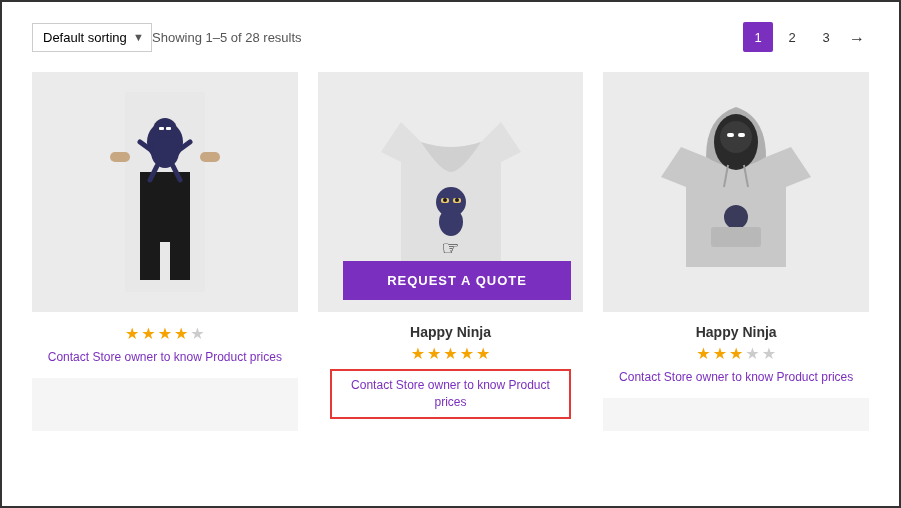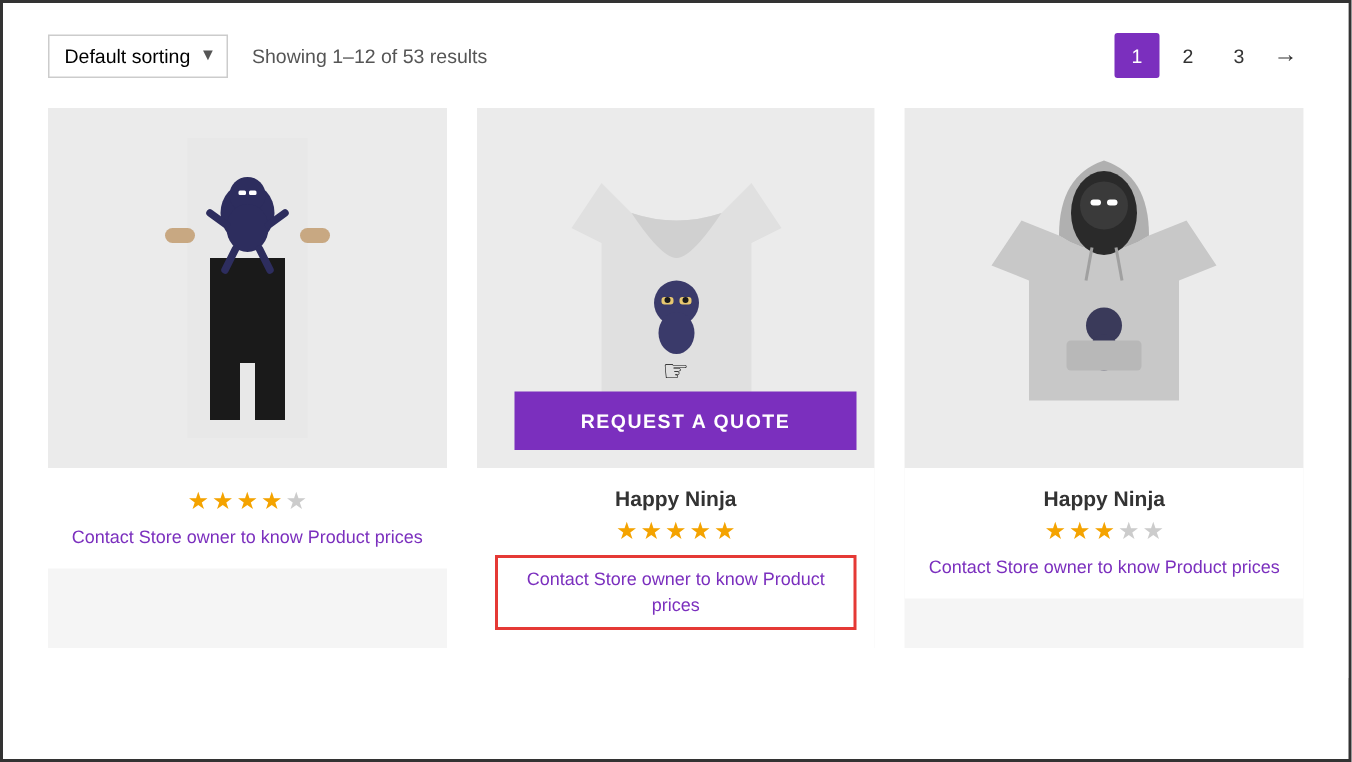--- a/index.html
+++ b/index.html
@@ -18,21 +18,21 @@
     
     .top-bar {
       display: flex;
       align-items: center;
       justify-content: space-between;
       margin-bottom: 20px;
     }
     .sort-section {
       display: flex;
       align-items: center;
-      gap: 16px;
+      gap: 0;
     }
     .sort-select {
       border: 1px solid #ccc;
       padding: 6px 10px;
       font-size: 13px;
       background: #fff;
       cursor: pointer;
       appearance: none;
       padding-right: 24px;
       position: relative;
@@ -200,21 +200,21 @@
 <div class="page-wrapper">
 
   <div class="top-bar">
     <div class="sort-section">
       <div class="sort-wrapper">
         <select class="sort-select">
           <option>Default sorting</option>
         </select>
         <span class="sort-arrow">▼</span>
       </div>
-      <span class="results-text">Showing 1–12 of 53 results</span>
+      <span class="results-text">Showing 1–5 of 28 results</span>
     </div>
     <div class="pagination">
       <button class="page-btn active">1</button>
       <button class="page-btn">2</button>
       <button class="page-btn">3</button>
       <span class="page-arrow">→</span>
     </div>
   </div>
 
   <div class="product-grid">

